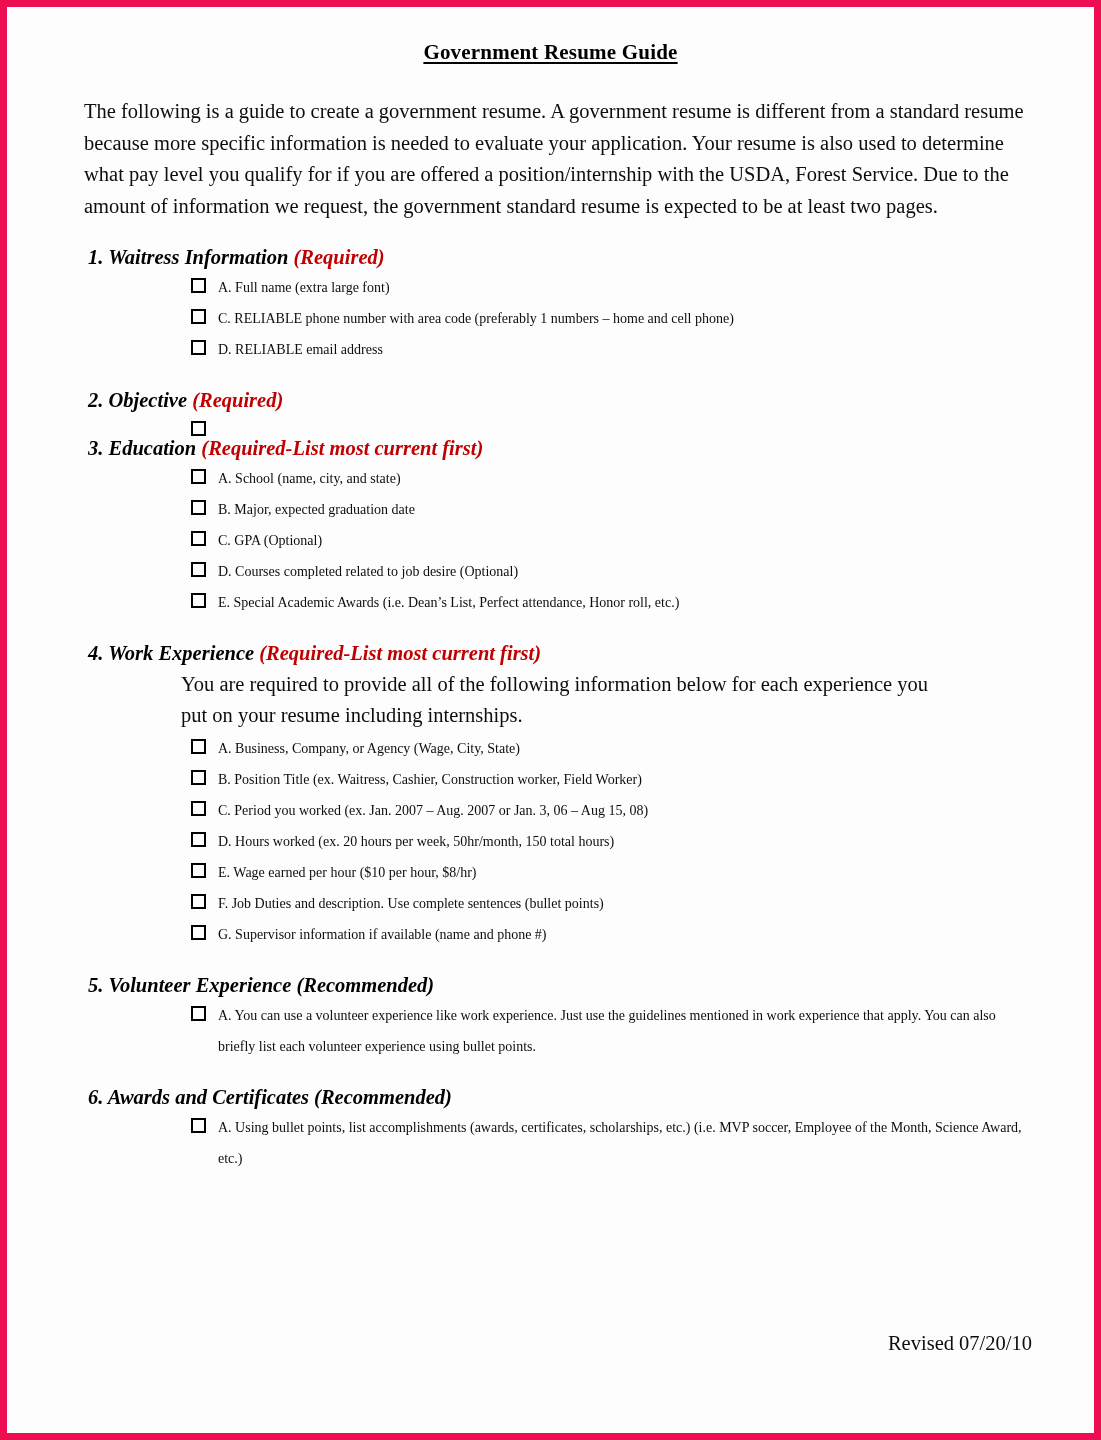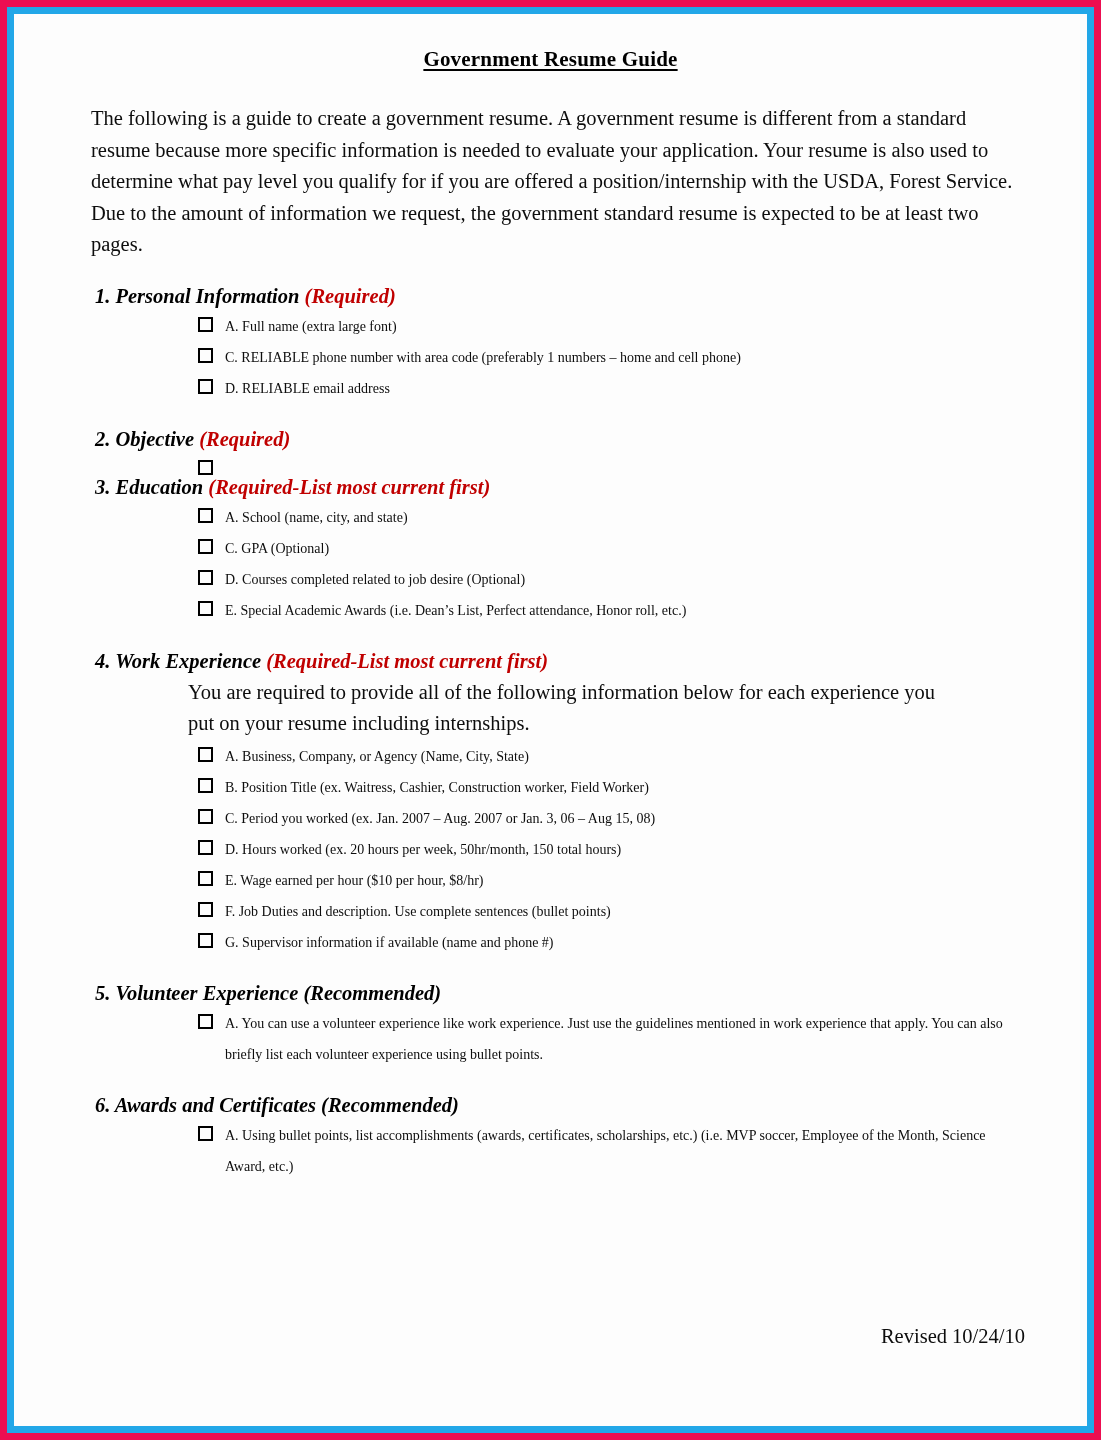--- a/index.html
+++ b/index.html
@@ -22,21 +22,20 @@
     left: 0; top: 0;
     width: 1101px;
     height: 1440px;
     background: #ec0e51;      
     padding: 7px;
   }
   #frame-inner {
     width: 100%;
     height: 100%;
     background: #22a7e8;      
-    padding: 7px;
   }
   #page {
     position: relative;
     width: 100%;
     height: 100%;
     background: #fdfdfd;      
     overflow: hidden;
   }
 
   
@@ -144,48 +143,48 @@
     <div id="page">
 
       <div class="doc">
 
         <h1 class="doc-title">Government Resume Guide</h1>
 
         <p class="intro">The following is a guide to create a government resume. A government resume is different from a standard resume because more specific information is needed to evaluate your application. Your resume is also used to determine what pay level you qualify for if you are offered a position/internship with the USDA, Forest Service. Due to the amount of information we request, the government standard resume is expected to be at least two pages.</p>
 
         <div id="sections-host">
             <div class="section">
-              <div class="sec-head"><span>1.</span> <span>Personal Information</span> <span class="qual" style="color: rgb(192, 0, 0);">(Required)</span></div>
+              <div class="sec-head"><span>1.</span> <span>Waitress Information</span> <span class="qual" style="color: rgb(192, 0, 0);">(Required)</span></div>
               <ul class="cklist">
                 <li><span class="ckbox"></span><span class="li-text">A. Full name (extra large font)</span></li>
                 <li><span class="ckbox"></span><span class="li-text">C. RELIABLE phone number with area code (preferably 1 numbers – home and cell phone)</span></li>
                 <li><span class="ckbox"></span><span class="li-text">D. RELIABLE email address</span></li>
               </ul>
             </div>
             <div class="section">
               <div class="sec-head"><span>2.</span> <span>Objective</span> <span class="qual" style="color: rgb(192, 0, 0);">(Required)</span></div>
               <ul class="cklist">
                 <li><span class="ckbox"></span></li>
               </ul>
             </div>
             <div class="section">
               <div class="sec-head"><span>3.</span> <span>Education</span> <span class="qual" style="color: rgb(192, 0, 0);">(Required-List most current first)</span></div>
               <ul class="cklist">
                 <li><span class="ckbox"></span><span class="li-text">A. School (name, city, and state)</span></li>
-                <li><span class="ckbox"></span></li>
+                <li><span class="ckbox"></span><span class="li-text">B. Major, expected graduation date</span></li>
                 <li><span class="ckbox"></span><span class="li-text">C. GPA (Optional)</span></li>
                 <li><span class="ckbox"></span><span class="li-text">D. Courses completed related to job desire (Optional)</span></li>
                 <li><span class="ckbox"></span><span class="li-text">E. Special Academic Awards (i.e. Dean’s List, Perfect attendance, Honor roll, etc.)</span></li>
               </ul>
             </div>
             <div class="section">
               <div class="sec-head"><span>4.</span> <span>Work Experience</span> <span class="qual" style="color: rgb(192, 0, 0);">(Required-List most current first)</span></div>
               <p class="sec-intro">You are required to provide all of the following information below for each experience you put on your resume including internships.</p>
               <ul class="cklist">
-                <li><span class="ckbox"></span><span class="li-text">A. Business, Company, or Agency (Name, City, State)</span></li>
+                <li><span class="ckbox"></span><span class="li-text">A. Business, Company, or Agency (Wage, City, State)</span></li>
                 <li><span class="ckbox"></span><span class="li-text">B. Position Title (ex. Waitress, Cashier, Construction worker, Field Worker)</span></li>
                 <li><span class="ckbox"></span><span class="li-text">C. Period you worked (ex. Jan. 2007 – Aug. 2007 or Jan. 3, 06 – Aug 15, 08)</span></li>
                 <li><span class="ckbox"></span><span class="li-text">D. Hours worked (ex. 20 hours per week, 50hr/month, 150 total hours)</span></li>
                 <li><span class="ckbox"></span><span class="li-text">E. Wage earned per hour ($10 per hour, $8/hr)</span></li>
                 <li><span class="ckbox"></span><span class="li-text">F. Job Duties and description. Use complete sentences (bullet points)</span></li>
                 <li><span class="ckbox"></span><span class="li-text">G. Supervisor information if available (name and phone #)</span></li>
               </ul>
             </div>
             <div class="section">
               <div class="sec-head"><span>5.</span> <span>Volunteer Experience</span> <span class="qual plain">(Recommended)</span></div>
@@ -196,17 +195,17 @@
             <div class="section">
               <div class="sec-head"><span>6.</span> <span>Awards and Certificates</span> <span class="qual plain">(Recommended)</span></div>
               <ul class="cklist">
                 <li><span class="ckbox"></span><span class="li-text">A. Using bullet points, list accomplishments (awards, certificates, scholarships, etc.) (i.e. MVP soccer, Employee of the Month, Science Award, etc.)</span></li>
               </ul>
             </div>
           </div>
 
       </div>
 
-      <div class="revised">Revised 10/24/10</div>
+      <div class="revised">Revised 07/20/10</div>
 
     </div>
   </div>
 </div>
 
 </body></html>

